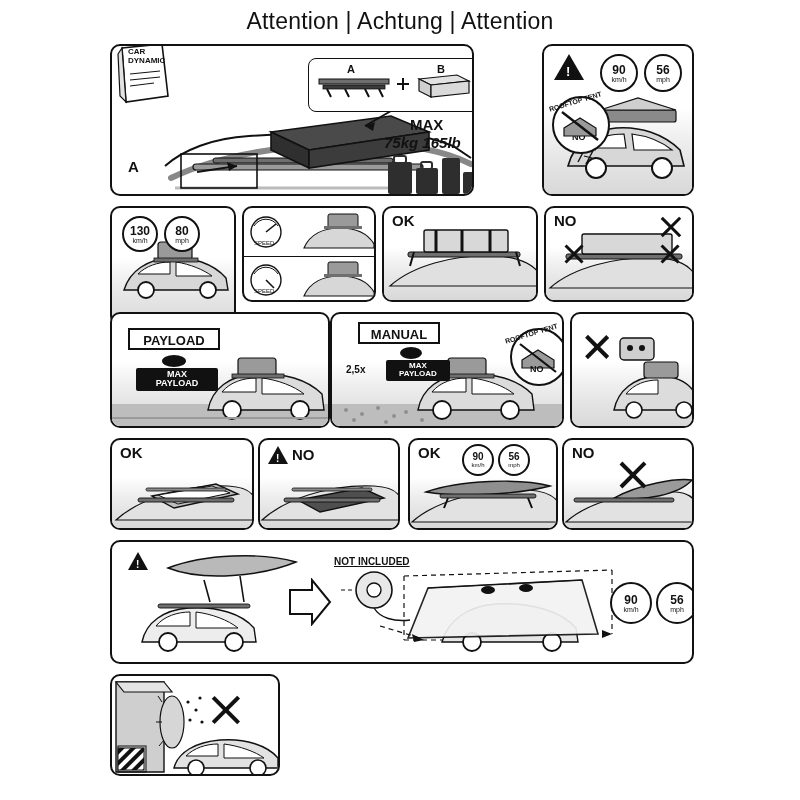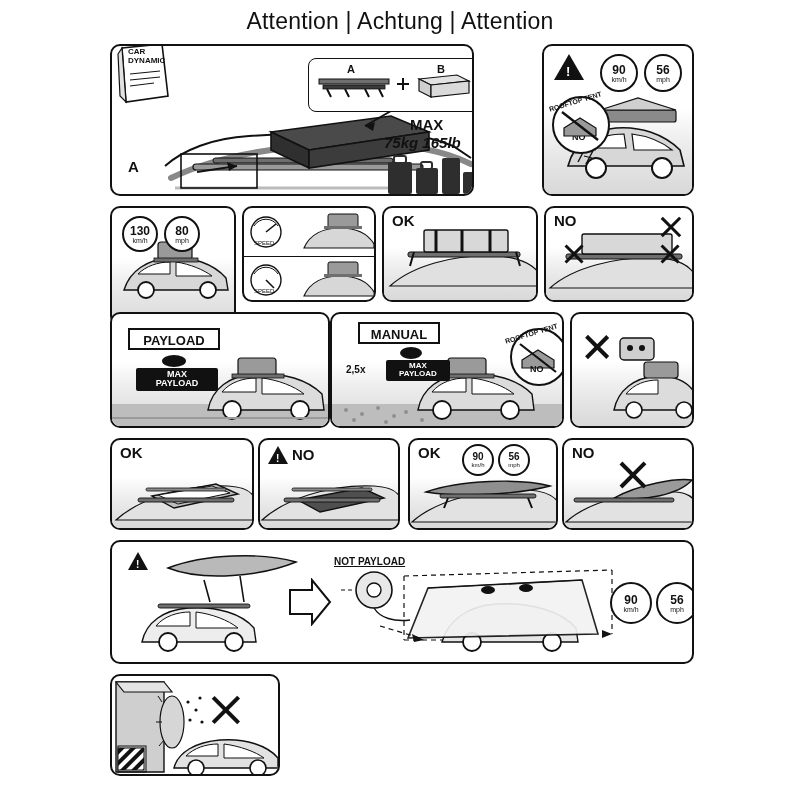--- a/index.html
+++ b/index.html
@@ -456,21 +456,21 @@
       <path d="M268 84 L 308 96" stroke="#111" stroke-width="1.2" stroke-dasharray="5 4"></path>
       <polygon points="312,98 300,92 302,100" fill="#111"></polygon>
     </svg>
 
     <div style="position:absolute;left:176px;top:36px;width:44px;height:48px;">
       <svg width="44" height="48" viewBox="0 0 44 48">
         <polygon points="2,12 24,12 24,2 42,24 24,46 24,36 2,36" fill="#fff" stroke="#111" stroke-width="2"></polygon>
       </svg>
     </div>
 
-    <div class="lbl-sm" style="left:222px;top:14px;font-weight:700;font-size:10px;text-decoration:underline;">NOT PAYLOAD</div>
+    <div class="lbl-sm" style="left:222px;top:14px;font-weight:700;font-size:10px;text-decoration:underline;">NOT INCLUDED</div>
 
     <div class="circle" style="left:498px;top:40px;width:38px;height:38px;">
       <div class="num">90</div>
       <div class="unit">km/h</div>
     </div>
     <div class="circle" style="left:544px;top:40px;width:38px;height:38px;">
       <div class="num">56</div>
       <div class="unit">mph</div>
     </div>
   </div>

